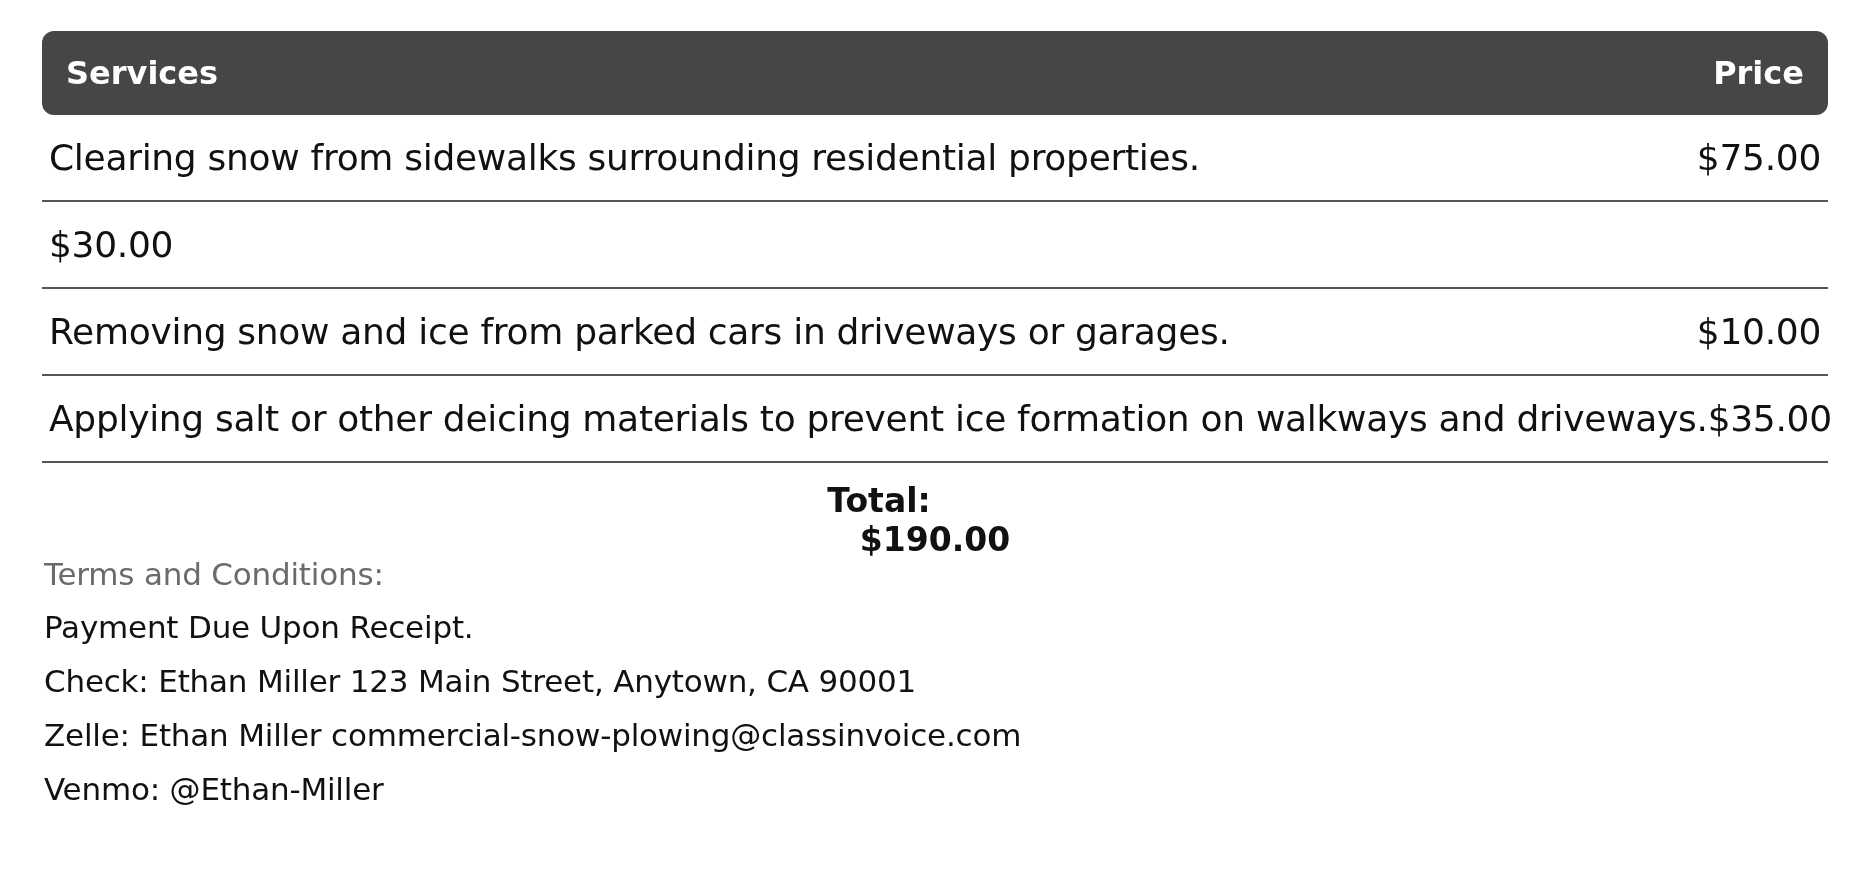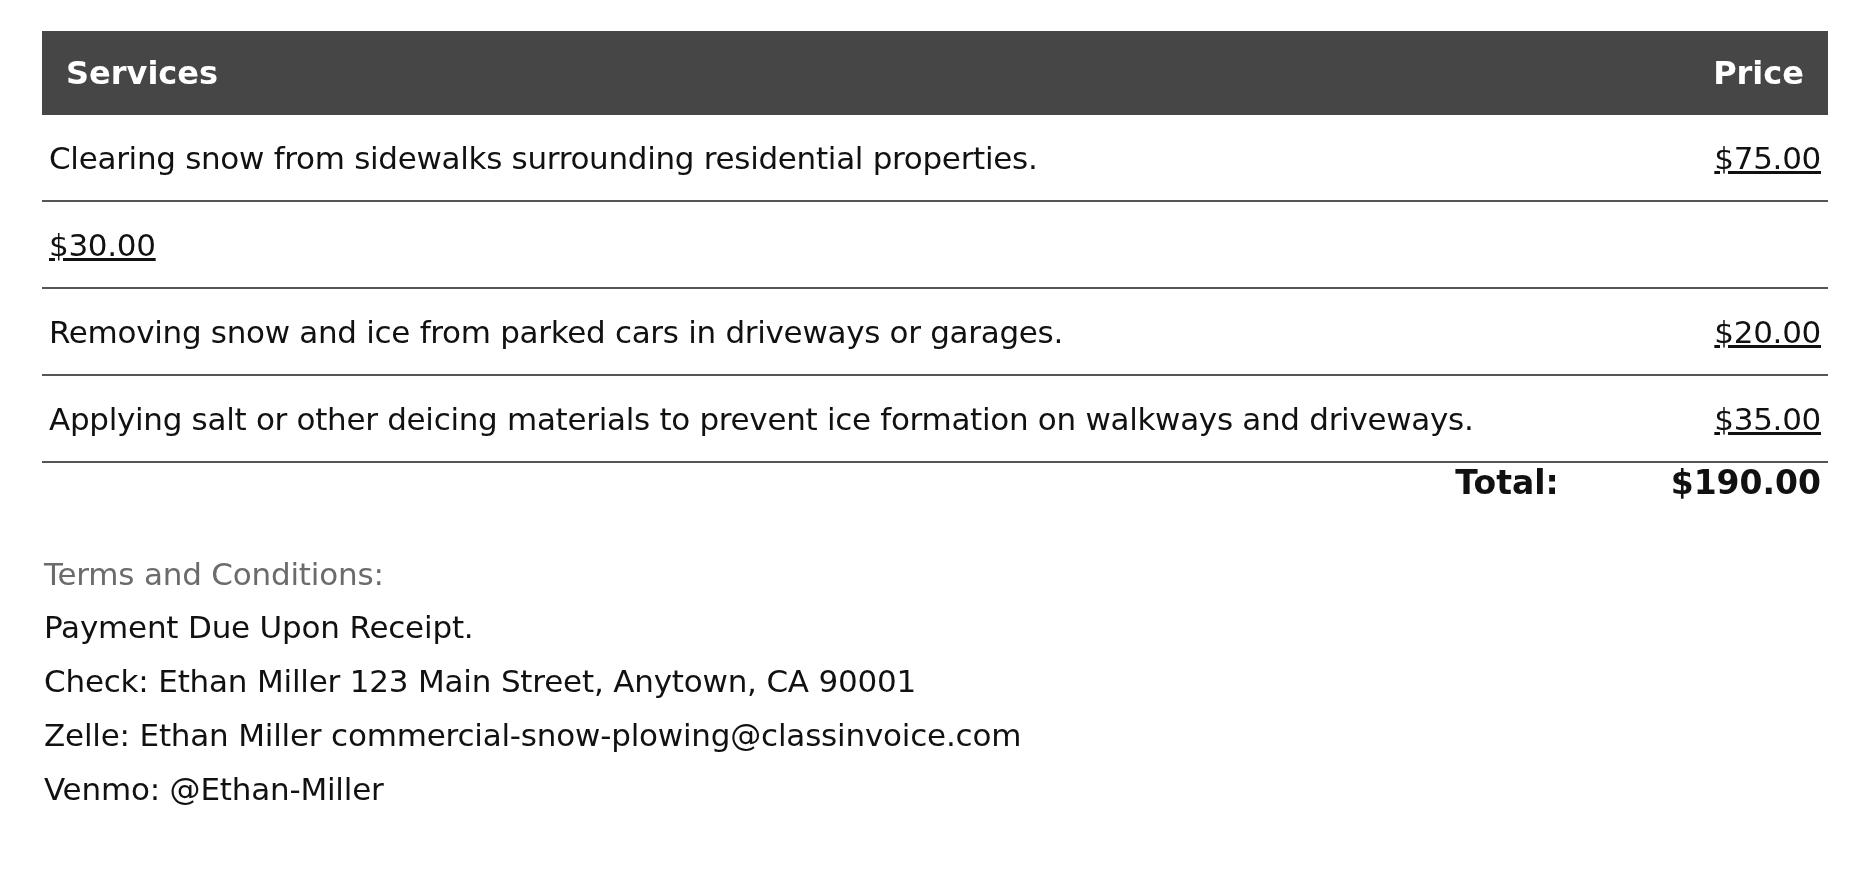--- a/index.html
+++ b/index.html
@@ -17,50 +17,52 @@
     }
     .table-wrap {
       position: absolute;
       left: 42px;
       top: 31px;
       width: 1786px;
     }
     .header-row {
       height: 84px;
       background: #464646;
-      border-radius: 0;
+      border-radius: 12px;
       display: flex;
       align-items: center;
       justify-content: space-between;
       padding: 0 24px;
       box-sizing: border-box;
       color: #ffffff;
       font-weight: bold;
       font-size: 32px;
     }
     .row {
       height: 87px;
       display: flex;
       align-items: center;
       justify-content: space-between;
       border-bottom: 2px solid #555555;
       box-sizing: border-box;
       padding: 0 7px;
-      font-size: 31px;
+      font-size: 36px;
       letter-spacing: -0.3px;
     }
     .row .desc { white-space: nowrap; }
-    .row .price { white-space: nowrap; text-decoration: underline; }
+    .row .price { white-space: nowrap; }
     .total-row {
       height: 84px;
       display: flex;
+      align-items: center;
       justify-content: flex-end;
-      padding: 0 7px;
+      padding: 12px 7px;
       font-weight: bold;
       font-size: 33px;
+      flex-direction: column;
     }
     .total-row .total-label {
       margin-right: 112px;
     }
     .terms {
       position: absolute;
       left: 44px;
       top: 548px;
       font-size: 31px;
       letter-spacing: -0.2px;
@@ -87,21 +89,21 @@
 
   <div class="row">
     <span class="desc">Clearing snow from sidewalks surrounding residential properties.</span>
     <span class="price">$75.00</span>
   </div>
   <div class="row">
     <span class="price">$30.00</span>
   </div>
   <div class="row">
     <span class="desc">Removing snow and ice from parked cars in driveways or garages.</span>
-    <span class="price">$20.00</span>
+    <span class="price">$10.00</span>
   </div>
   <div class="row">
     <span class="desc">Applying salt or other deicing materials to prevent ice formation on walkways and driveways.</span>
     <span class="price">$35.00</span>
   </div>
 
   <div class="total-row">
     <span class="total-label">Total:</span>
     <span class="total-value">$190.00</span>
   </div>

